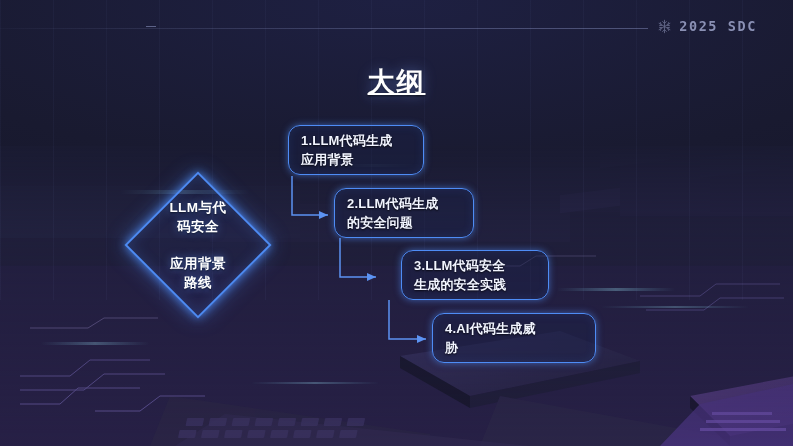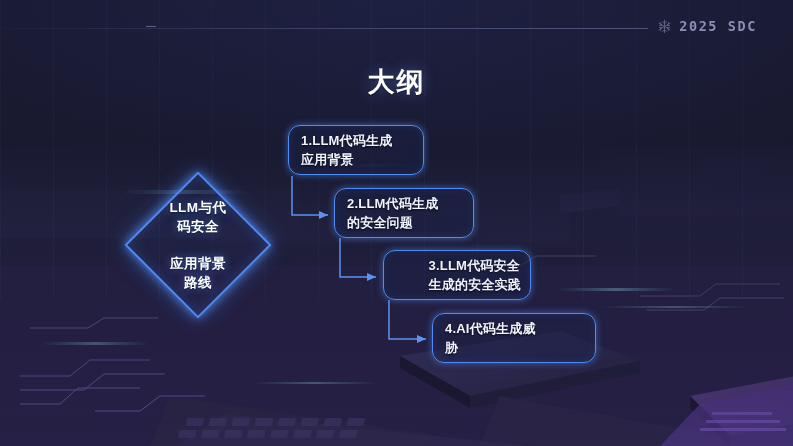--- a/index.html
+++ b/index.html
@@ -59,20 +59,21 @@
     color:#8a90b4;
   }
 
   
   .page-title{
     position:absolute; left:0; top:64px; width:793px;
     text-align:center;
     font-size:27px; font-weight:700; letter-spacing:2px;
     color:#ffffff;
     text-shadow:0 0 14px rgba(120,160,255,.45), 0 1px 2px rgba(0,0,0,.7);
+    text-decoration:underline;
   }
 
   
   .diamond-wrap{
     position:absolute; left:122px; top:171px; width:152px; height:148px;
   }
   .diamond{
     position:absolute; left:50%; top:50%;
     width:104px; height:104px;
     margin:-52px 0 0 -52px;
@@ -297,21 +298,21 @@
     <div class="node" style="left:288px; top:125px; width:136px; height:50px;">
       <span class="node-label">1.LLM代码生成
 应用背景</span>
     </div>
 
     <div class="node" style="left:334px; top:188px; width:140px; height:50px;">
       <span class="node-label">2.LLM代码生成
 的安全问题</span>
     </div>
 
-    <div class="node" style="left:383px; top:250px; width:148px; height:50px;justify-content:flex-end;">
+    <div class="node" style="left:401px; top:250px; width:148px; height:50px;">
       <span class="node-label">3.LLM代码安全
 生成的安全实践</span>
     </div>
 
     <div class="node" style="left:432px; top:313px; width:164px; height:50px;">
       <span class="node-label">4.AI代码生成威
 胁</span>
     </div>
   </div>
 

